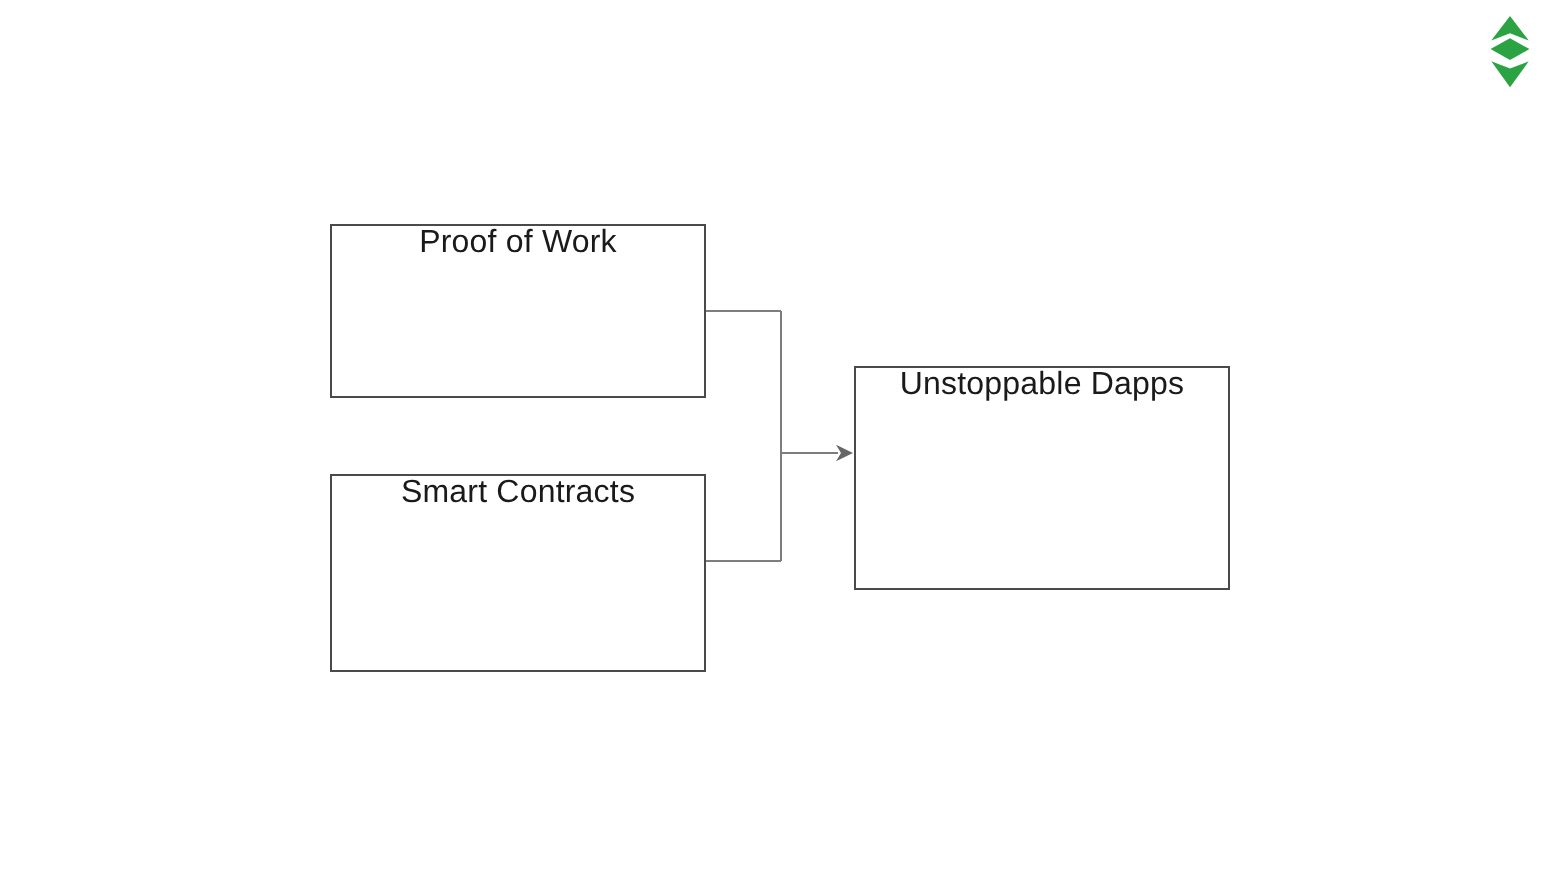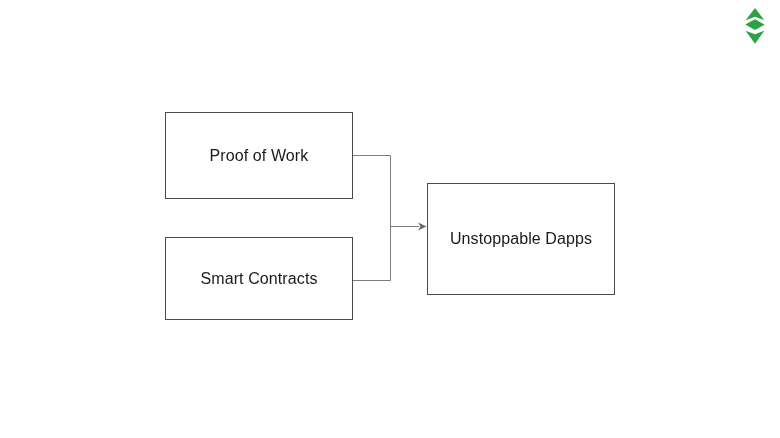--- a/index.html
+++ b/index.html
@@ -24,29 +24,28 @@
     width: 780px;
     height: 438px;
     pointer-events: none;
   }
   .node {
     position: absolute;
     box-sizing: border-box;
     border: 1px solid #4a4a4a;
     background: #ffffff;
     display: flex;
-    align-items: center;
     justify-content: center;
     text-align: center;
     font-size: 16px;
     color: #1a1a1a;
     letter-spacing: 0.1px;
   }
   .node-pow  { left: 165px; top: 112px; width: 188px; height: 87px; }
-  .node-sc   { left: 165px; top: 237px; width: 188px; height: 83px; }
+  .node-sc   { left: 165px; top: 237px; width: 188px; height: 99px; }
   .node-ud   { left: 427px; top: 183px; width: 188px; height: 112px; }
   .brand-logo {
     position: absolute;
     left: 744px;
     top: 8px;
     width: 22px;
     height: 36px;
   }
 </style>
 </head>

